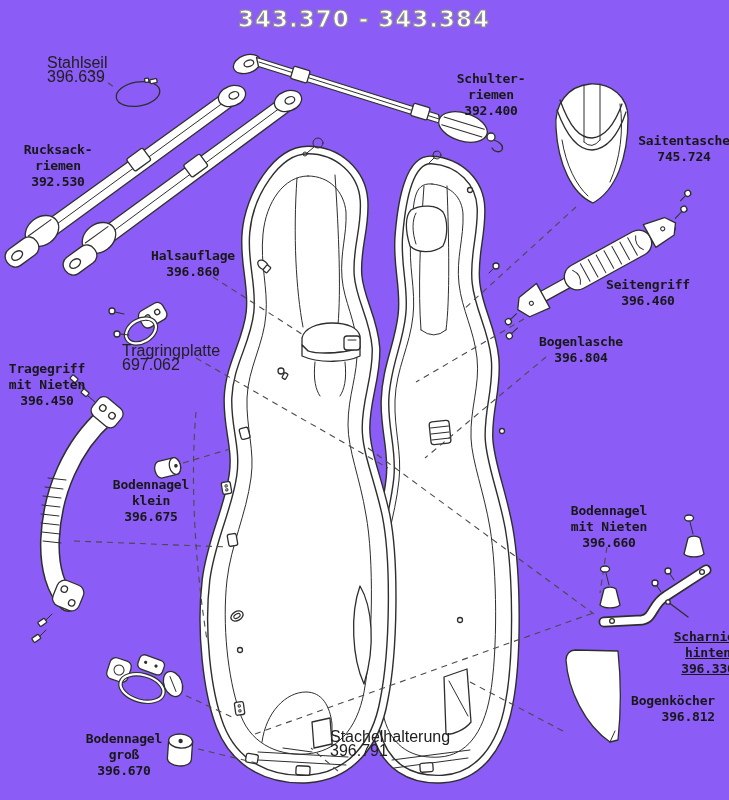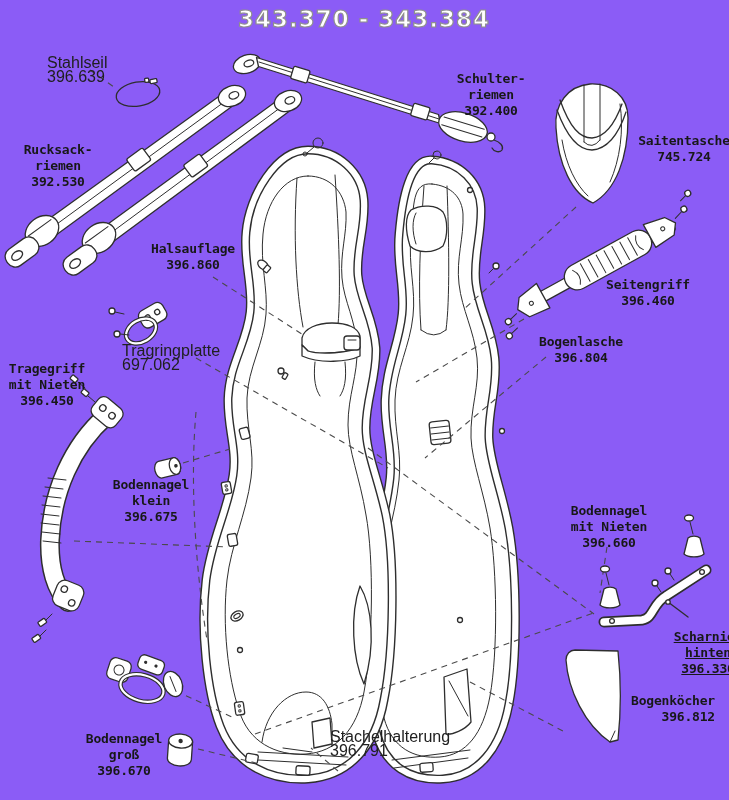--- a/index.html
+++ b/index.html
@@ -386,21 +386,21 @@
   <div class="label sans" style="left:47px; top:56px;">Stahlseil
 396.639</div>
   <div class="label mono center" style="left:58px; top:142px;">Rucksack-
 riemen
 392.530</div>
   <div class="label mono center" style="left:491px; top:71px;">Schulter-
 riemen
 392.400</div>
   <div class="label mono center" style="left:684px; top:133px;">Saitentasche
 745.724</div>
-  <div class="label mono center" style="left:193px; top:241px;">Halsauflage
+  <div class="label mono center" style="left:193px; top:248px;">Halsauflage
 396.860</div>
   <div class="label sans" style="left:122px; top:344px;">Tragringplatte
 697.062</div>
   <div class="label mono center" style="left:648px; top:277px;">Seitengriff
 396.460</div>
   <div class="label mono center" style="left:581px; top:334px;">Bogenlasche
 396.804</div>
   <div class="label mono center" style="left:47px; top:361px;">Tragegriff
 mit Nieten
 396.450</div>

